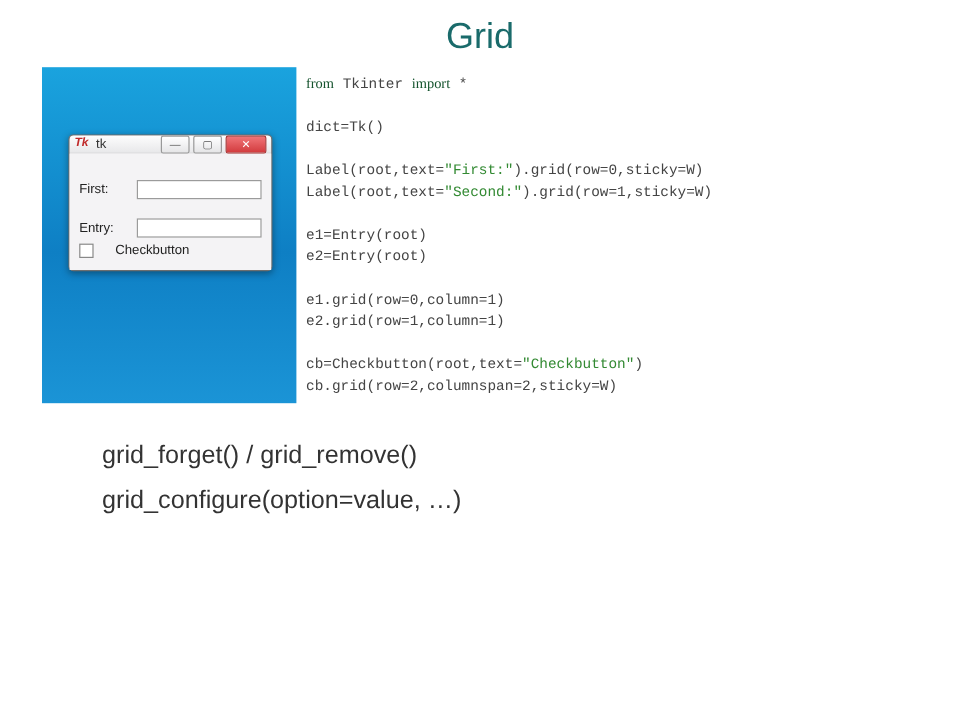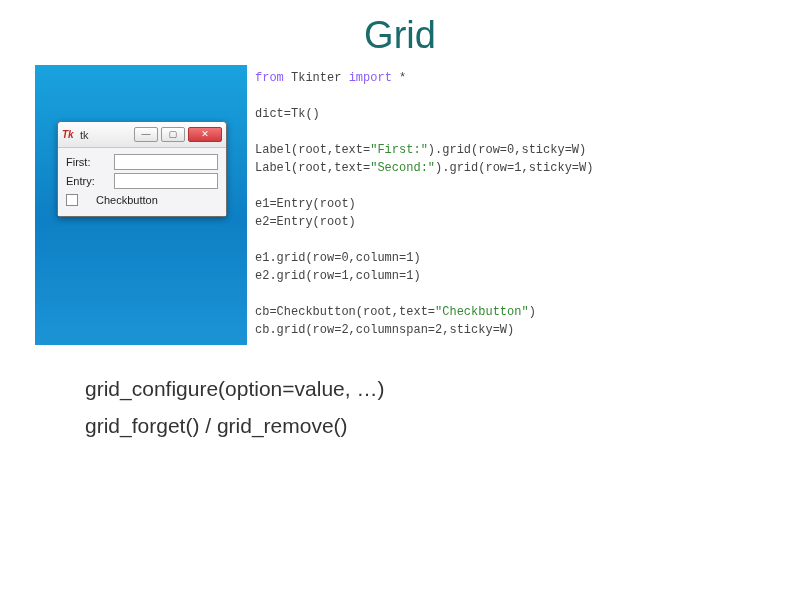--- a/index.html
+++ b/index.html
@@ -14,21 +14,21 @@
   }
   .slide {
     width: 800px;
     height: 600px;
     background: #fff;
     position: relative;
   }
   .title {
     text-align: center;
     color: #1a6b6b;
-    font-size: 38px;
+    font-size: 30px;
     font-weight: normal;
     padding-top: 14px;
     padding-bottom: 8px;
   }
   .content-row {
     display: flex;
     align-items: flex-start;
     padding-left: 35px;
   }
   
@@ -44,21 +44,21 @@
     left: 22px;
     top: 56px;
     width: 170px;
     background: #efeff1;
     border: 1px solid #6e6e6e;
     border-radius: 4px;
     box-shadow: 0 2px 6px rgba(0,0,0,0.35);
     font-size: 11px;
   }
   .tk-titlebar {
-    height: 26px;
+    height: 15px;
     background: linear-gradient(#fdfdfd, #e8e8ea);
     border-bottom: 1px solid #c7c7c9;
     display: flex;
     align-items: center;
     padding: 0 4px;
     border-top-left-radius: 4px;
     border-top-right-radius: 4px;
   }
   .tk-icon {
     width: 14px; height: 14px;
@@ -92,20 +92,21 @@
     width: 34px;
   }
   .tk-body {
     padding: 6px 8px 10px 8px;
     background: #f4f3f5;
   }
   .form-row {
     display:flex;
     align-items:center;
     margin-bottom:3px;
+    margin-top:16px;
   }
   .form-label {
     width: 48px;
     text-align:left;
     font-size: 11px;
     color:#222;
   }
   .form-entry {
     flex:1;
     height:16px;
@@ -127,21 +128,21 @@
 
   
   .code {
     padding: 4px 8px;
     font-family: "Courier New", monospace;
     font-size: 12px;
     line-height: 1.5;
     color: #444;
     white-space: pre;
   }
-  .kw { color: #8b5cf6; }
+  .kw { color: #14532d; font-family: Liberation Serif, serif; }
   .str { color: #338a33; }
   
   .methods {
     padding: 26px 0 0 85px;
     font-size: 21px;
     color: #333;
     line-height: 1.75;
   }
 </style>
 </head>
@@ -191,16 +192,16 @@
 <span>e2=Entry(root)</span>
 
 <span>e1.grid(row=0,column=1)</span>
 <span>e2.grid(row=1,column=1)</span>
 
 <span>cb=Checkbutton(root,text=</span><span class="str">"Checkbutton"</span><span>)</span>
 <span>cb.grid(row=2,columnspan=2,sticky=W)</span></div>
   </div>
 
   <div class="methods">
+    <div>grid_forget() / grid_remove()</div>
     <div>grid_configure(option=value, …)</div>
-    <div>grid_forget() / grid_remove()</div>
   </div>
 </div>
 
 </body></html>

